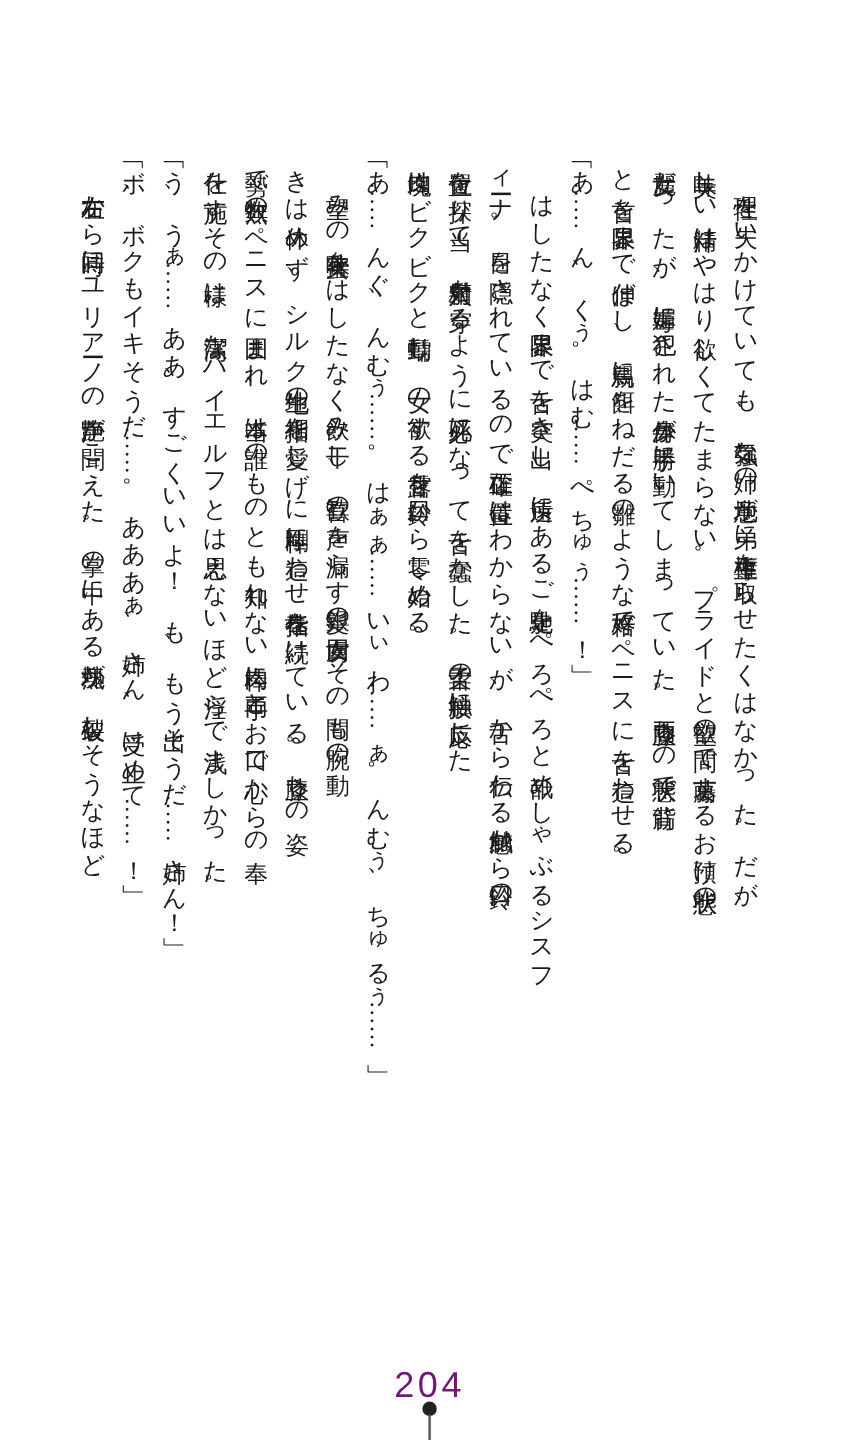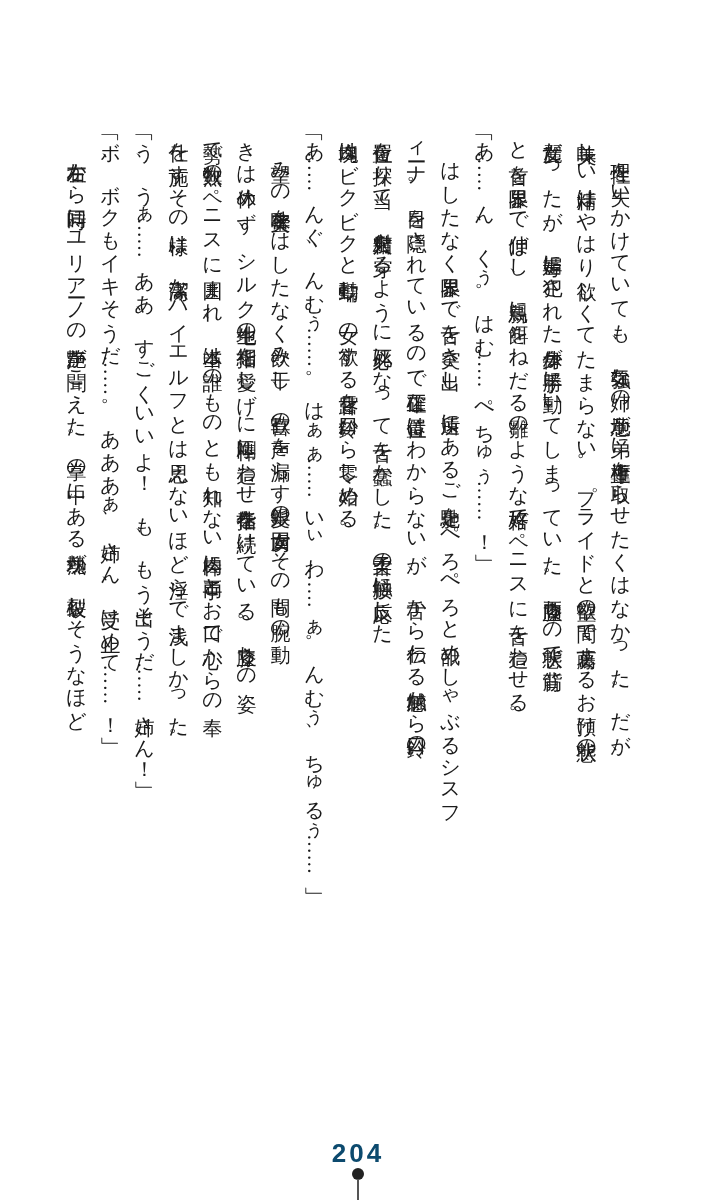--- a/index.html
+++ b/index.html
@@ -31,24 +31,24 @@
   .footer {
     position: absolute;
     left: 0;
     width: 702px;
     top: 1138px;
     text-align: center;
   }
   .page-number {
     display: block;
     font-family: "Liberation Sans", "DejaVu Sans", sans-serif;
-    font-size: 26px;
-    font-weight: 700;
+    font-size: 30px;
+    font-weight: 400;
     letter-spacing: 3px;
-    color: #0c4a6e;
+    color: #701a75;
     margin-left: 14px; 
   }
   .binding-mark {
     position: absolute;
     left: 352px;
     top: 1168px;
     width: 12px;
     height: 32px;
   }
   .binding-dot {

